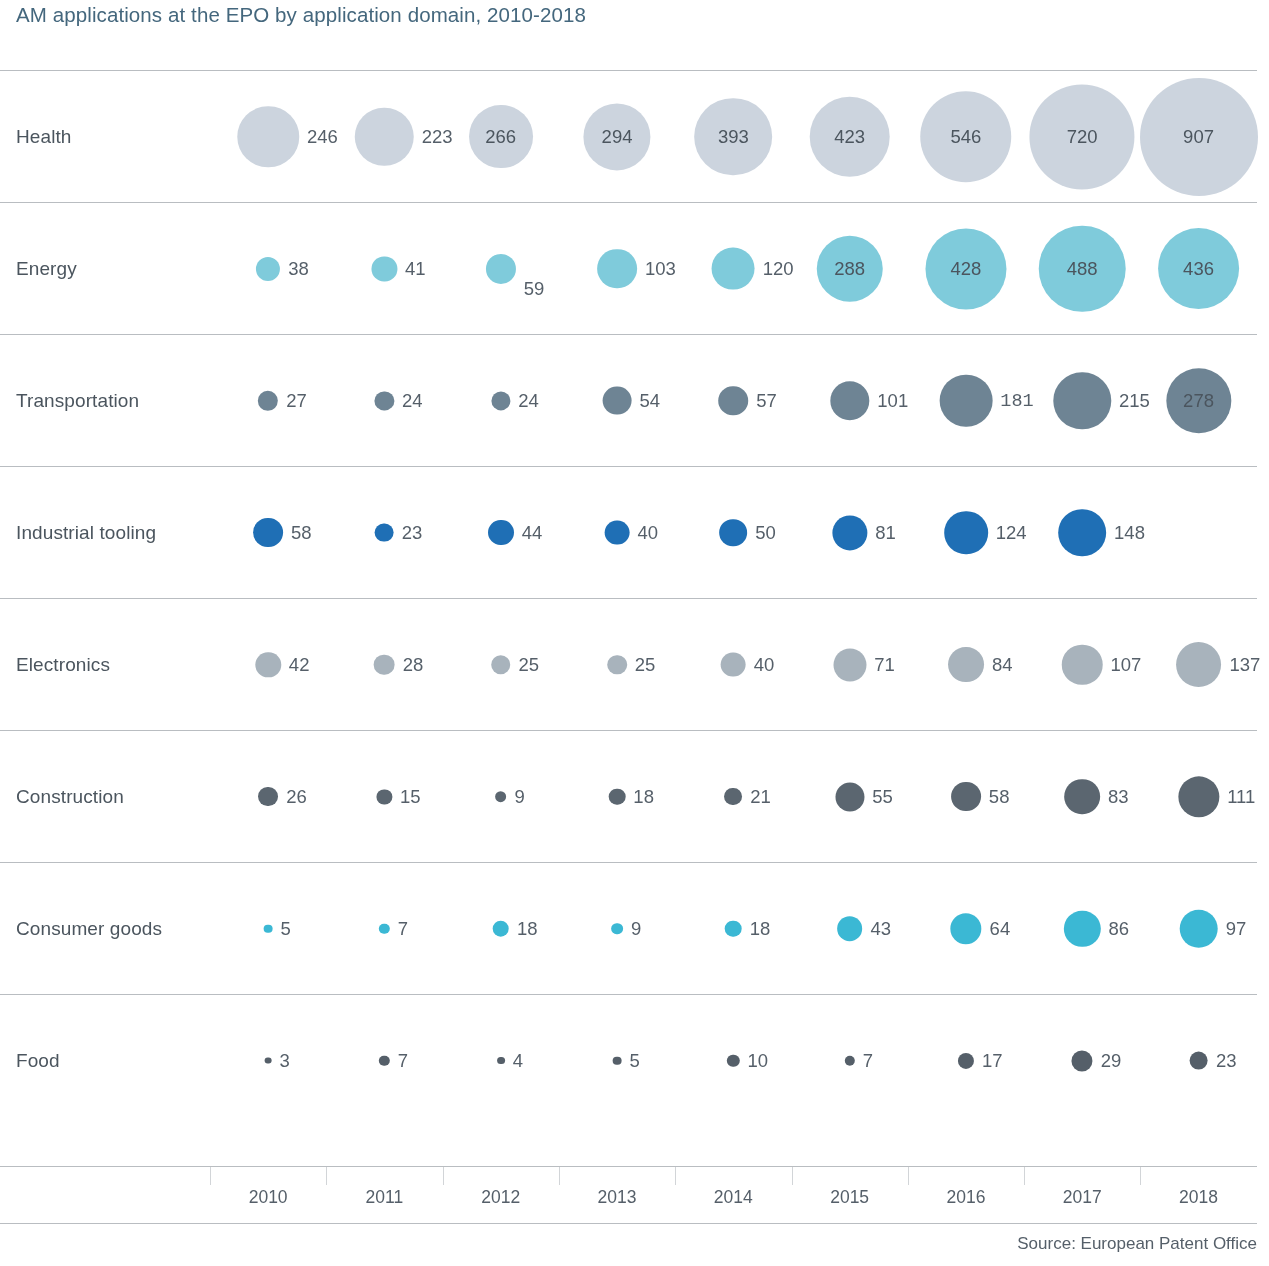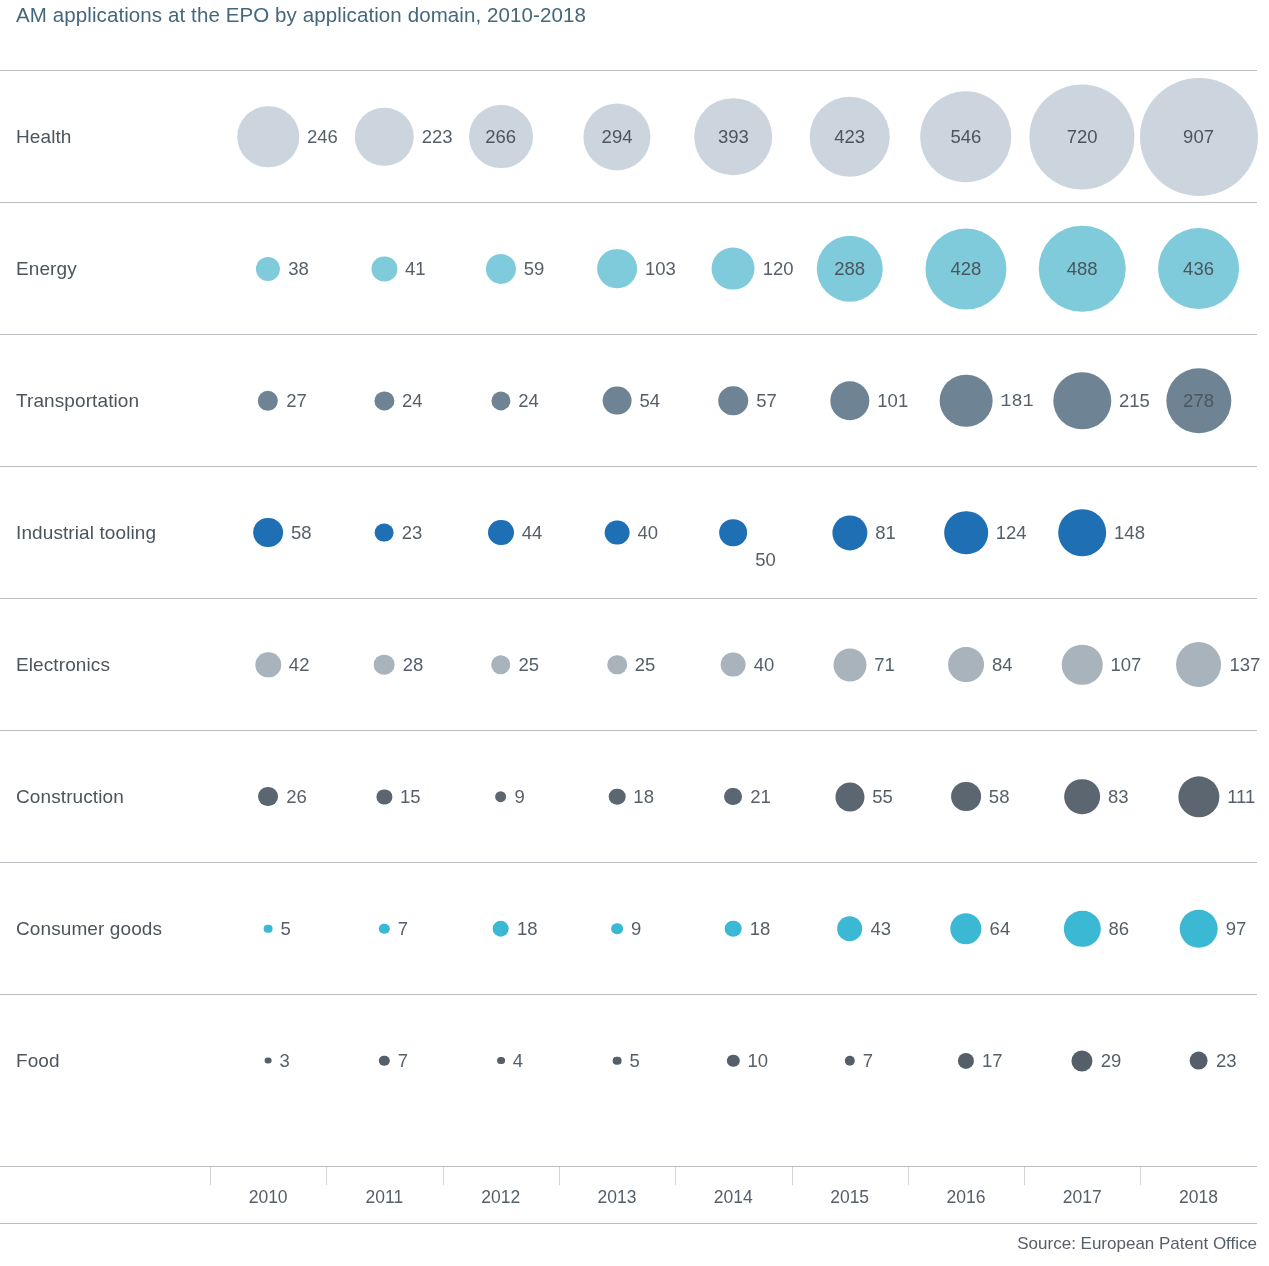--- a/index.html
+++ b/index.html
@@ -208,21 +208,21 @@
           <div class="cell" style="left: 0px;">
             <div class="bubble" style="width: 24.1529px; height: 24.1529px; background: rgb(127, 203, 219);"></div>
             <div class="val-out" style="left: calc(50% + 20.0765px);">38</div>
           </div>
           <div class="cell" style="left: 116.3px;">
             <div class="bubble" style="width: 25.0882px; height: 25.0882px; background: rgb(127, 203, 219);"></div>
             <div class="val-out" style="left: calc(50% + 20.5441px);">41</div>
           </div>
           <div class="cell" style="left: 232.6px;">
             <div class="bubble" style="width: 30.0957px; height: 30.0957px; background: rgb(127, 203, 219);"></div>
-            <div class="val-out" style="left: calc(50% + 23.0478px);">59</div>
+            <div class="val-out" style="left: calc(50% + 23.0478px); margin-top: 20px;">59</div>
           </div>
           <div class="cell" style="left: 348.9px;">
             <div class="bubble" style="width: 39.7646px; height: 39.7646px; background: rgb(127, 203, 219);"></div>
             <div class="val-out" style="left: calc(50% + 27.8823px);">103</div>
           </div>
           <div class="cell" style="left: 465.2px;">
             <div class="bubble" style="width: 42.9209px; height: 42.9209px; background: rgb(127, 203, 219);"></div>
             <div class="val-out" style="left: calc(50% + 29.4605px);">120</div>
           </div>
           <div class="cell" style="left: 581.5px;">
@@ -298,21 +298,21 @@
           <div class="cell" style="left: 232.6px;">
             <div class="bubble" style="width: 25.9899px; height: 25.9899px; background: rgb(31, 111, 181);"></div>
             <div class="val-out" style="left: calc(50% + 20.995px);">44</div>
           </div>
           <div class="cell" style="left: 348.9px;">
             <div class="bubble" style="width: 24.7804px; height: 24.7804px; background: rgb(31, 111, 181);"></div>
             <div class="val-out" style="left: calc(50% + 20.3902px);">40</div>
           </div>
           <div class="cell" style="left: 465.2px;">
             <div class="bubble" style="width: 27.7053px; height: 27.7053px; background: rgb(31, 111, 181);"></div>
-            <div class="val-out" style="left: calc(50% + 21.8527px); margin-top: 27px;">50</div>
+            <div class="val-out" style="left: calc(50% + 21.8527px);">50</div>
           </div>
           <div class="cell" style="left: 581.5px;">
             <div class="bubble" style="width: 35.2631px; height: 35.2631px; background: rgb(31, 111, 181);"></div>
             <div class="val-out" style="left: calc(50% + 25.6316px);">81</div>
           </div>
           <div class="cell" style="left: 697.8px;">
             <div class="bubble" style="width: 43.6304px; height: 43.6304px; background: rgb(31, 111, 181);"></div>
             <div class="val-out" style="left: calc(50% + 29.8152px);">124</div>
           </div>
           <div class="cell" style="left: 814.1px;">

